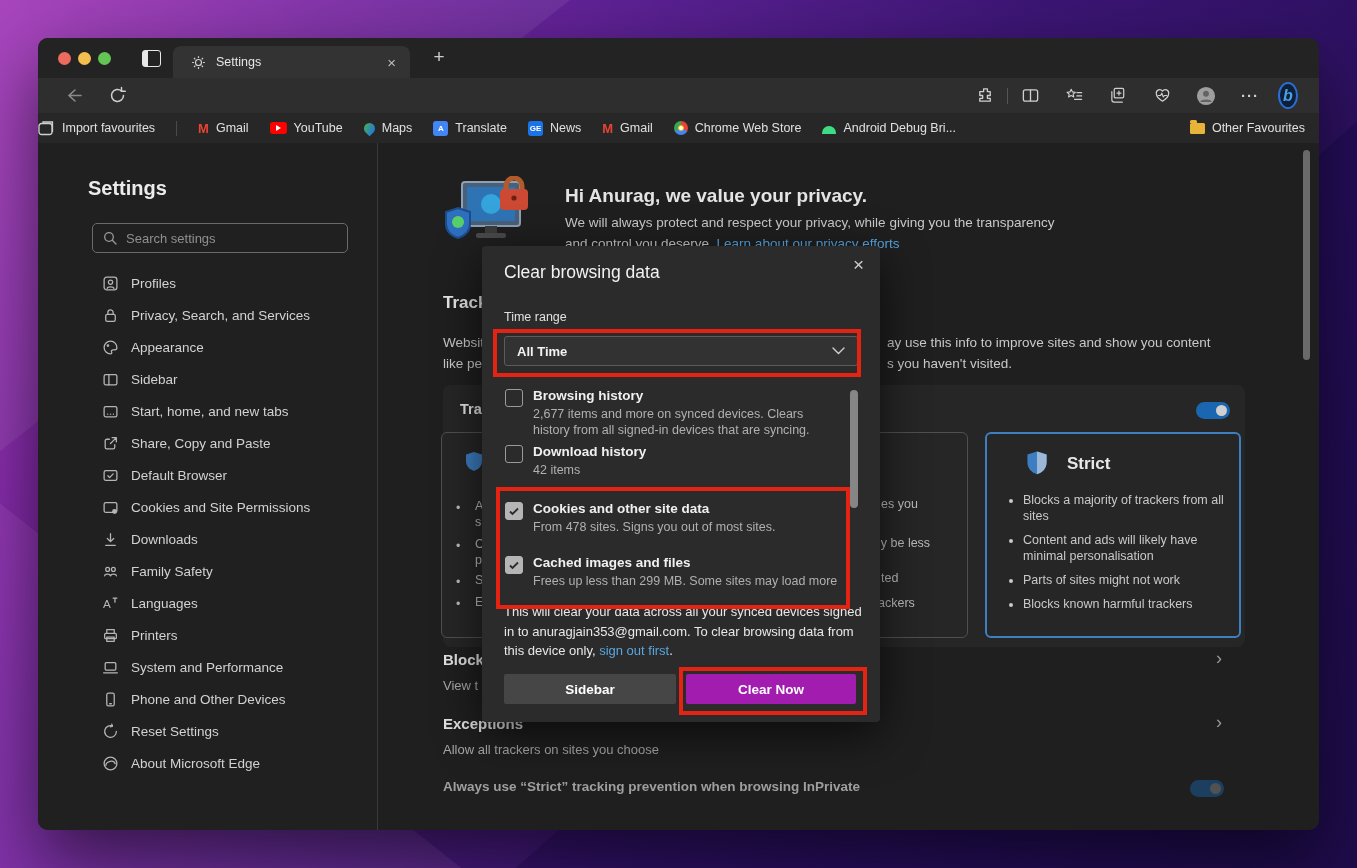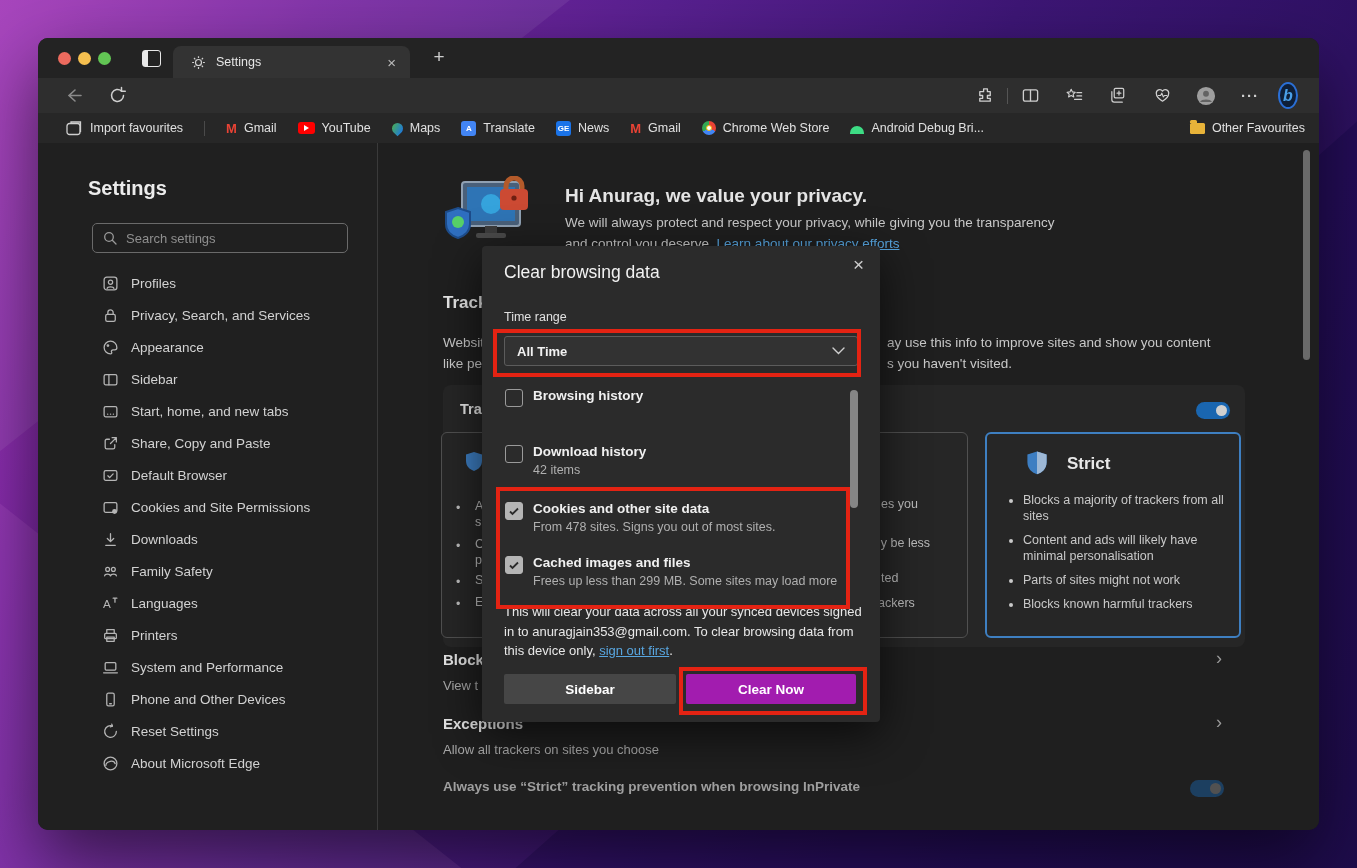--- a/index.html
+++ b/index.html
@@ -42,21 +42,21 @@
   .addr-star{margin-left:auto;width:16px;height:16px;}
   .tb-right{position:absolute;top:7px;height:21px;display:flex;align-items:center;}
   .tb-ic{width:20px;height:20px;margin:0 12px;display:flex;align-items:center;justify-content:center;}
   .tb-sep{width:1px;height:16px;background:#555;}
   .dots{color:#d0d0d0;font-size:15px;font-weight:700;letter-spacing:1px;}
   .bing{width:27px;height:27px;border-radius:50%;background:#0e1f38;border:2px solid #2a6fd6;box-sizing:border-box;
     color:#4ba0e8;font-weight:700;font-style:italic;font-size:16px;display:flex;align-items:center;justify-content:center;}
 
   
   .bookmarks{position:absolute;left:0;top:75px;width:100%;height:30px;background:#272727;
-    display:flex;align-items:center;padding-left:28px;box-sizing:border-box;font-size:12.5px;color:#e0e0e0;}
+    display:flex;align-items:center;padding-left:0;box-sizing:border-box;font-size:12.5px;color:#e0e0e0;}
   .bm{display:flex;align-items:center;margin-right:21px;white-space:nowrap;}
   .bm .bi{margin-right:7px;display:flex;}
   .bm-sep{width:1px;height:15px;background:#4a4a4a;margin-right:21px;}
   .bm-right{position:absolute;right:14px;top:0;height:30px;display:flex;align-items:center;}
   .folder{width:15px;height:11px;background:#e8b339;border-radius:1.5px;position:relative;margin-right:7px;}
   .folder::before{content:"";position:absolute;left:0;top:-3px;width:7px;height:3px;background:#e8b339;border-radius:1.5px 1.5px 0 0;}
   .ico-sq{width:15px;height:15px;border-radius:3px;display:flex;align-items:center;justify-content:center;
     color:#fff;font-size:8px;font-weight:700;}
   .gmailM{color:#ea4335;font-weight:800;font-size:13px;}
   .yt{width:17px;height:12px;background:#f00;border-radius:3px;position:relative;}
@@ -75,21 +75,21 @@
   .sb-list{position:absolute;left:0;top:124px;width:100%;}
   .sb-item{height:32px;display:flex;align-items:center;padding-left:64px;color:#d2d2d2;font-size:13.5px;}
   .sb-ico{width:17px;height:17px;margin-right:12px;display:flex;}
   .sb-ico svg{stroke:#b5b5b5;fill:none;stroke-width:1.2;stroke-linecap:round;stroke-linejoin:round;}
 
   .main{position:absolute;left:340px;top:105px;right:0;bottom:0;background:#1f1f1f;}
   .hero-img{position:absolute;left:60px;top:33px;}
   .hero-title{position:absolute;left:187px;top:42px;font-size:19px;font-weight:700;color:#e4e4e4;}
   .hero-l1{position:absolute;left:187px;top:72px;font-size:13.5px;color:#c9c9c9;}
   .hero-l2{position:absolute;left:187px;top:93px;font-size:13.5px;color:#c9c9c9;}
-  a.lnk{color:#58a6e0;text-decoration:underline;}
+  a.lnk{color:#58a6e0;}
   .trk-h{position:absolute;left:65px;top:150px;font-size:17px;font-weight:700;color:#e8e8e8;}
   .frag{position:absolute;font-size:13.5px;color:#c9c9c9;white-space:nowrap;}
   .panel{position:absolute;left:65px;top:242px;width:802px;height:262px;background:#262626;border-radius:8px;}
   .row-lbl{position:absolute;left:82px;top:258px;font-size:14.5px;font-weight:700;color:#e6e6e6;}
   .toggle{width:34px;height:17px;border-radius:9px;background:#1a66b0;position:absolute;}
   .toggle .knob{position:absolute;right:3px;top:3px;width:11px;height:11px;border-radius:50%;background:#d0d0d0;}
   .tp-card{position:absolute;top:289px;height:206px;background:#262626;border:1px solid #505050;border-radius:6px;box-sizing:border-box;}
   .card-basic{left:63px;width:348px;}
   .card-balanced{left:234px;width:356px;}
   .card-strict{left:607px;width:256px;border:2px solid #3e7fc1;}
@@ -534,20 +534,21 @@
     <div class="sel">
       <span class="sel-val">All Time</span>
       <svg width="13" height="8" viewBox="0 0 13 8">
           <path d="M1 1l5.5 5.5L12 1" fill="none" stroke="#cfcfcf" stroke-width="1.4" stroke-linecap="round"></path>
         </svg>
     </div>
 
     <div class="cb-row" style="top:142px">
       <span class="cb"></span>
       <div class="cb-lbl">Browsing history</div>
+      <div class="cb-desc">2,677 items and more on synced devices. Clears history from all signed-in devices that are syncing.</div>
     </div>
     <div class="cb-row" style="top:198px">
       <span class="cb"></span>
       <div class="cb-lbl">Download history</div>
       <div class="cb-desc">42 items</div>
     </div>
     <div class="cb-row checked" style="top:255px">
       <span class="cb">
           <svg width="12" height="12" viewBox="0 0 12 12">
             <path d="M2 6.5l2.5 2.5L10 3.5" stroke="#2b2b2b" stroke-width="1.8" fill="none"></path>

